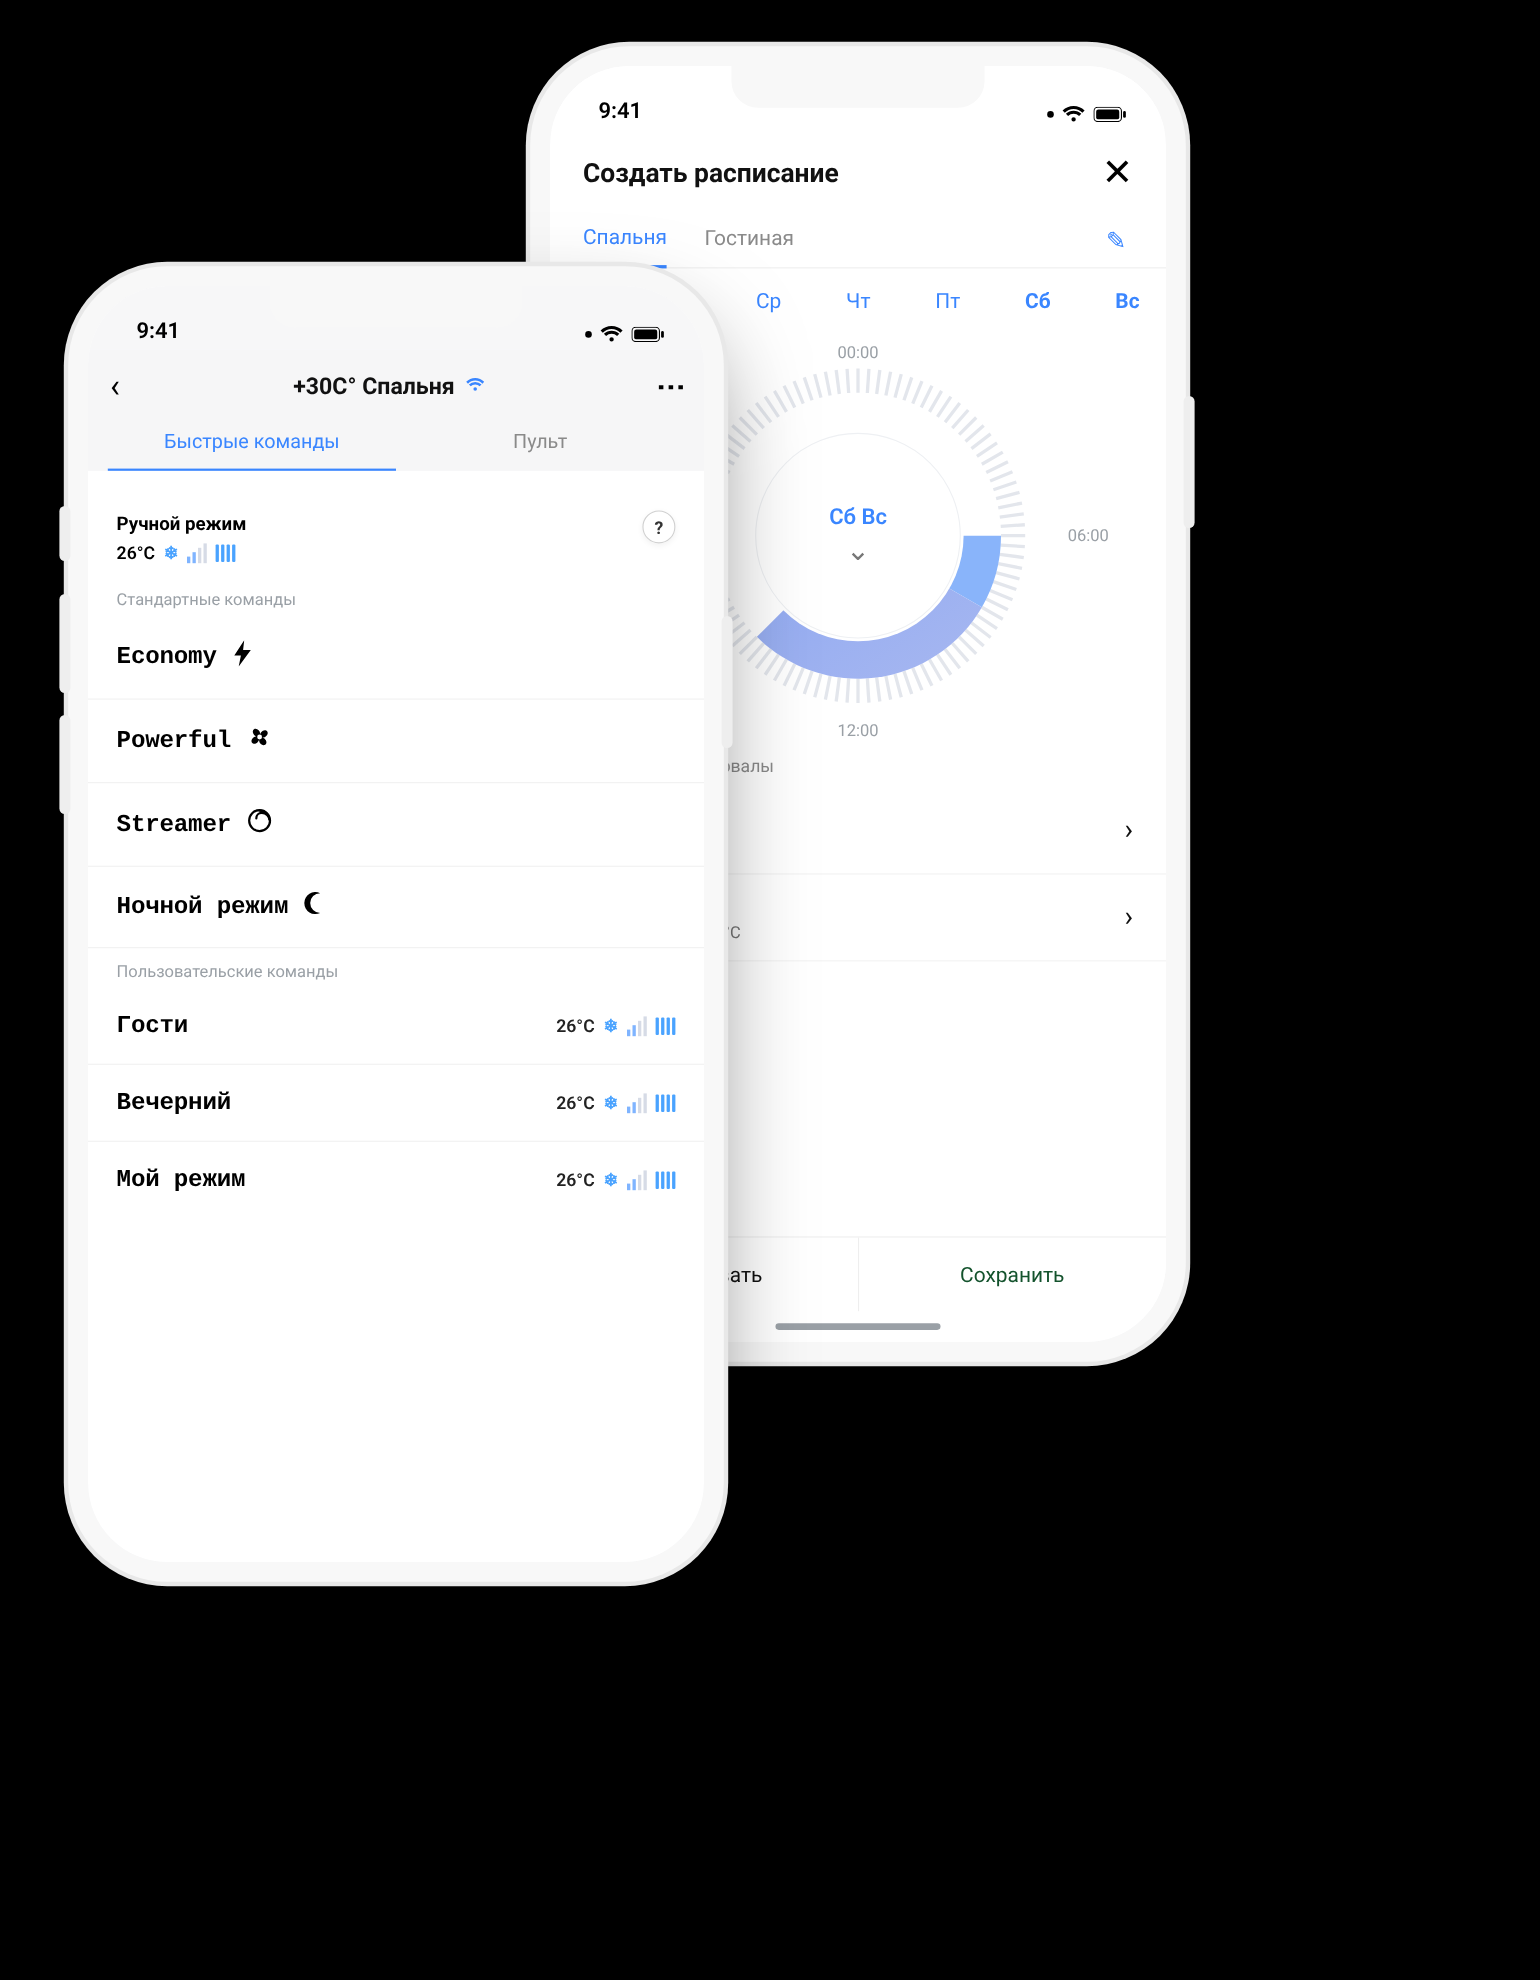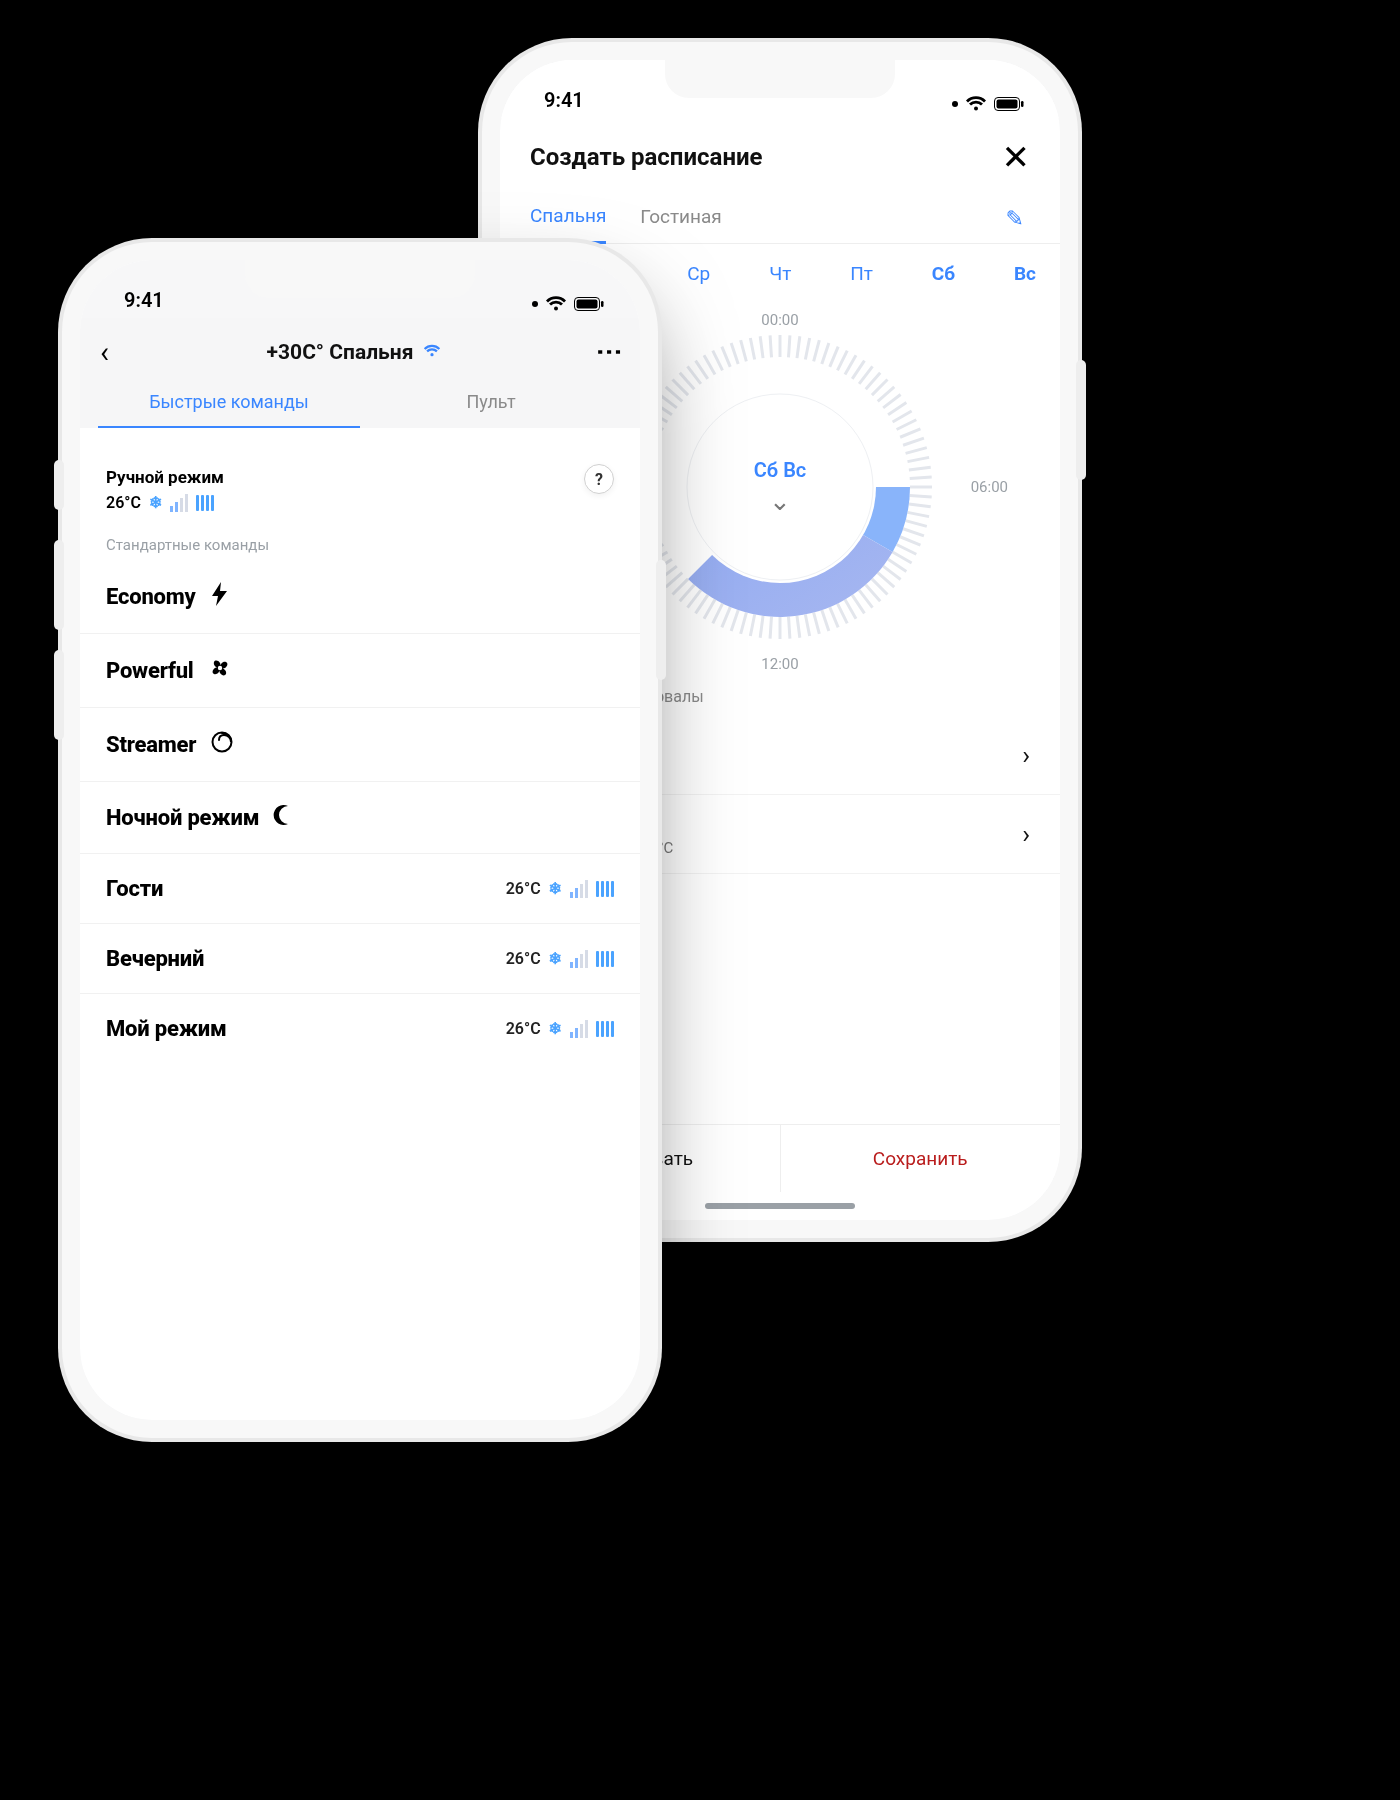--- a/index.html
+++ b/index.html
@@ -159,21 +159,21 @@
     background: #fff;
   }
   .bb-btn {
     flex: 1;
     text-align: center;
     padding: 22px 0;
     font-size: 19px;
     cursor: pointer;
   }
   .bb-copy { color: #111; border-right: 1px solid #eee; }
-  .bb-save { color: #b91c1c; }
+  .bb-save { color: #14532d; }
   .home-ind {
     height: 28px; display:flex; align-items:center; justify-content:center;
   }
   .home-ind span {
     width: 150px; height: 6px; border-radius: 4px; background: #9aa0a6;
   }
 
   
   .front-root { height: 100%; display: flex; flex-direction: column; background: #fff; }
   .cmd-topbar {
@@ -236,21 +236,21 @@
   .section-label {
     padding: 12px 26px 6px 26px;
     font-size: 15px; color: #9aa0a6;
   }
   .cmd-row {
     display: flex; align-items: center; justify-content: space-between;
     padding: 22px 26px;
     border-bottom: 1px solid #f1f1f1;
     cursor: pointer;
   }
-  .cmd-left { display: flex; align-items: center; gap: 14px; }
+  .cmd-left { display: flex; align-items: center; gap: 14px; font-family: Liberation Mono, monospace; }
   .cmd-name { font-size: 22px; font-weight: 800; letter-spacing: -0.2px; }
   .cmd-icon { font-size: 22px; }
   .cmd-detail {
     display: flex; align-items: center; gap: 8px;
     font-size: 16px; font-weight: 600; color: #222;
   }
   .bars {
     display: inline-flex; align-items: flex-end; gap: 2px;
   }
   .bars span {
@@ -569,20 +569,21 @@
         <div class="cmd-left">
           <span class="cmd-name">Ночной режим</span>
           <span class="cmd-icon">
             <svg width="22" height="22" viewBox="0 0 22 22">
                 <path d="M15 2a10 10 0 100 18 8 8 0 010-18z" fill="#000"></path>
               </svg>
           </span>
         </div>
       </div>
 
+      <div class="section-label">Пользовательские команды</div>
 
       <div class="cmd-row">
         <div class="cmd-left">
             <span class="cmd-name">Гости</span>
           </div>
         <div class="cmd-detail">
           <span>26°C</span>
           <span class="ico">❄</span>
           <span class="bars dim">
               <span class="b1"></span>

